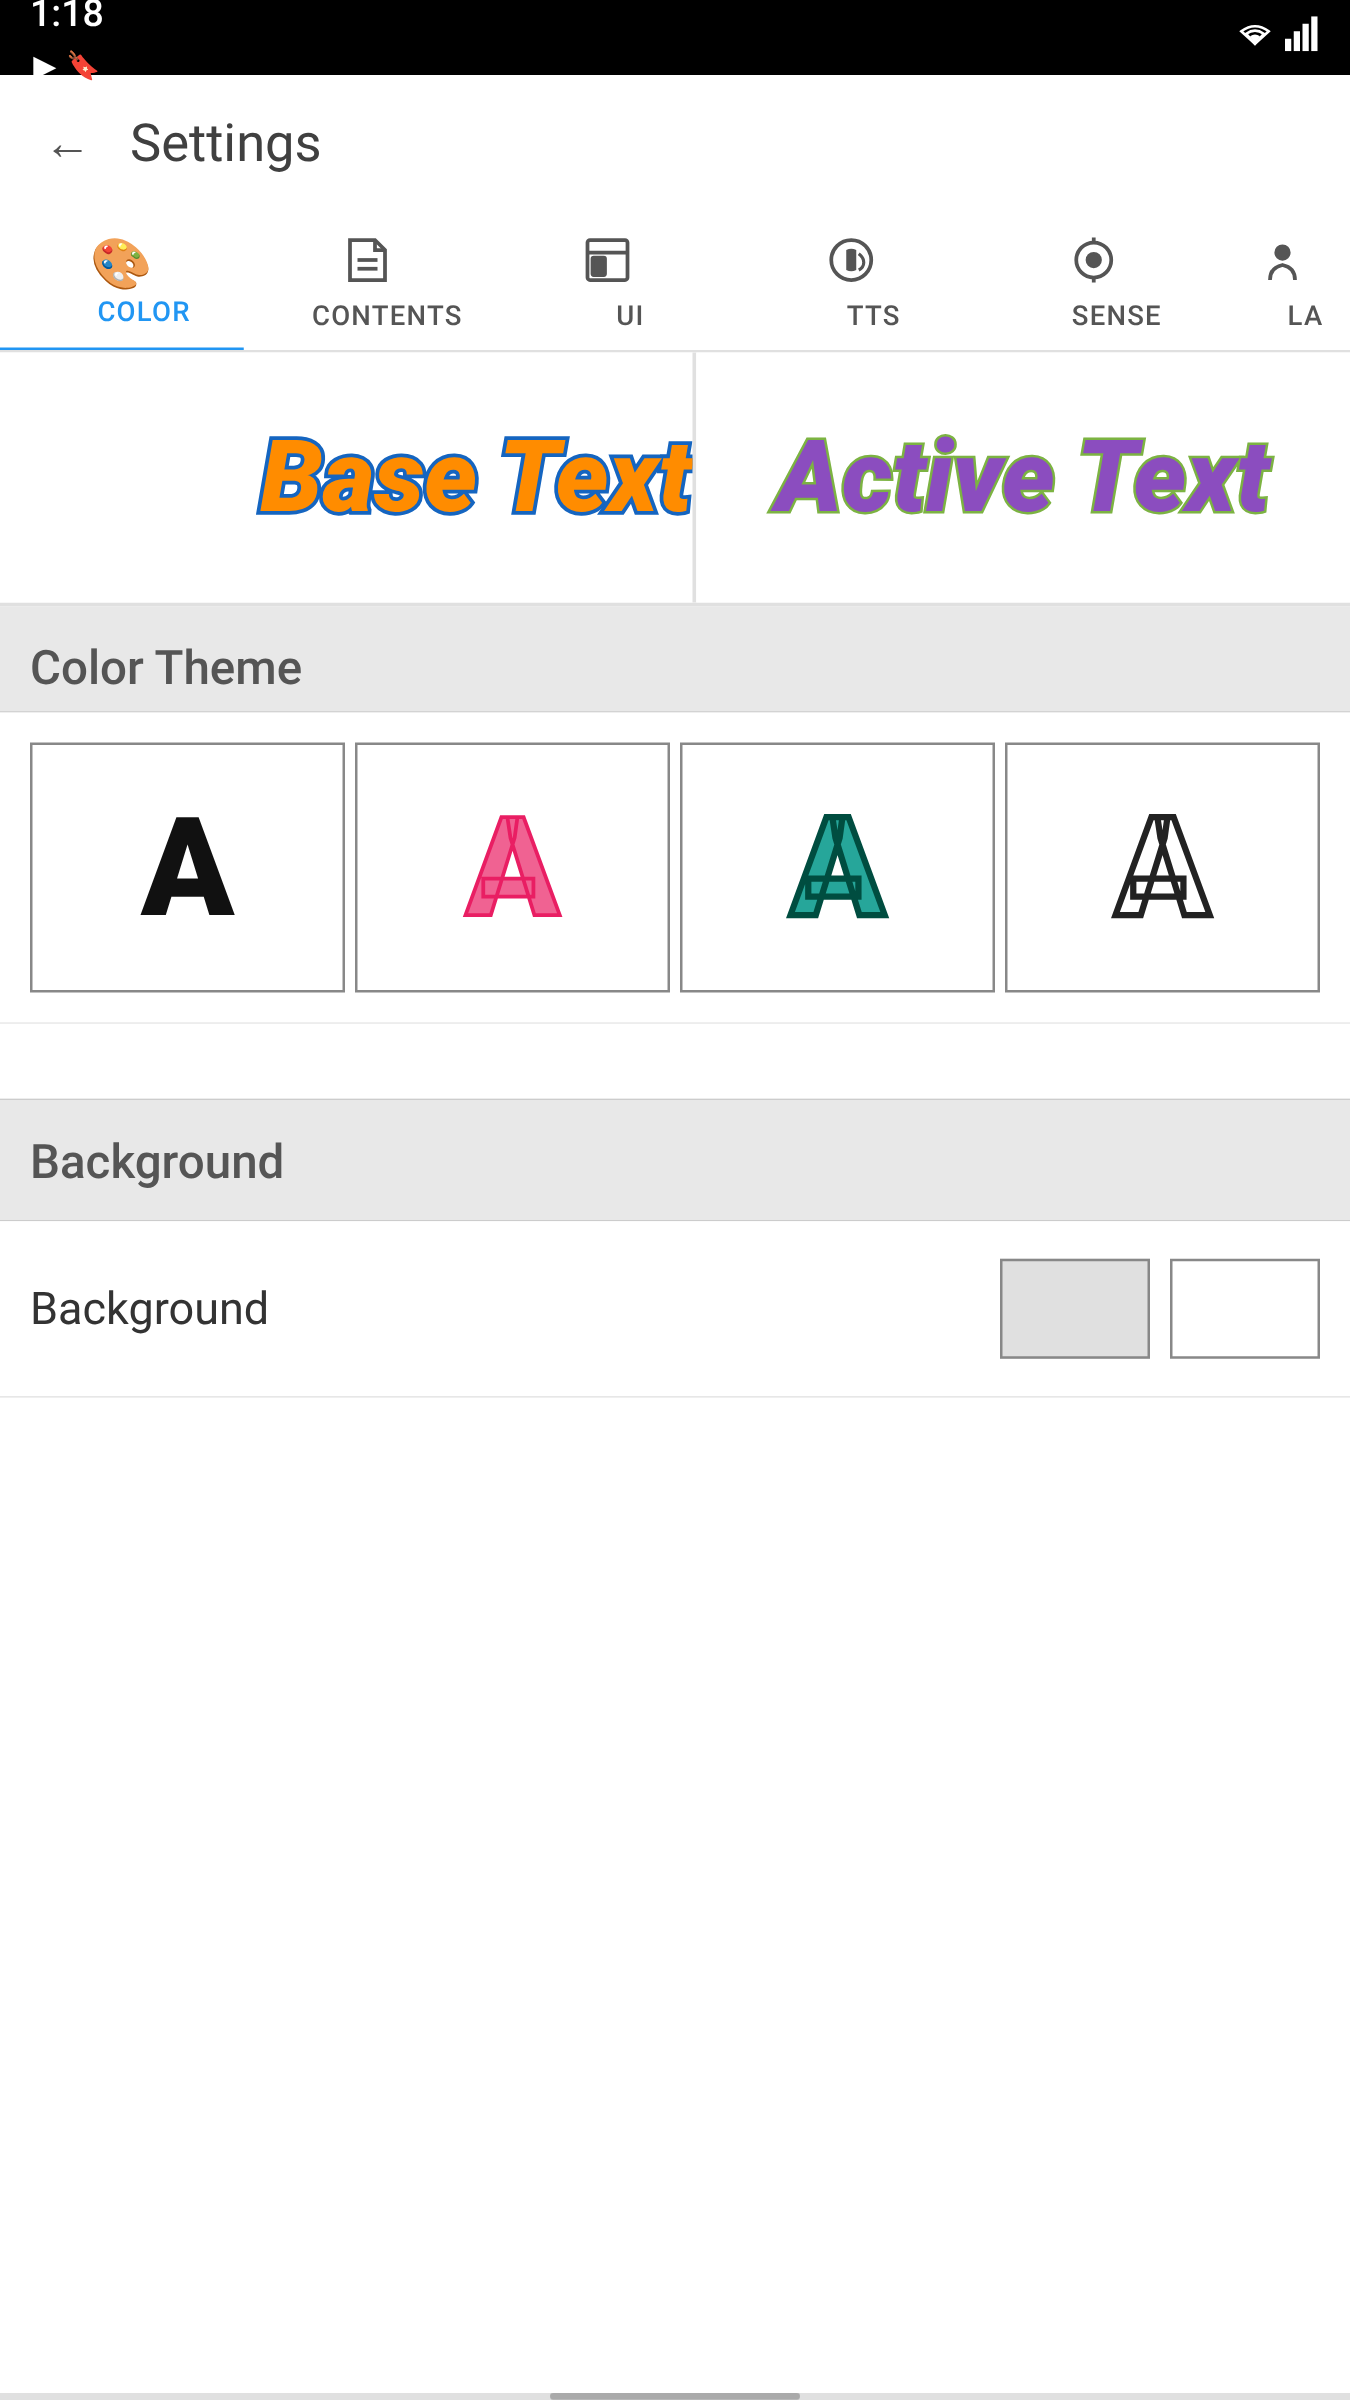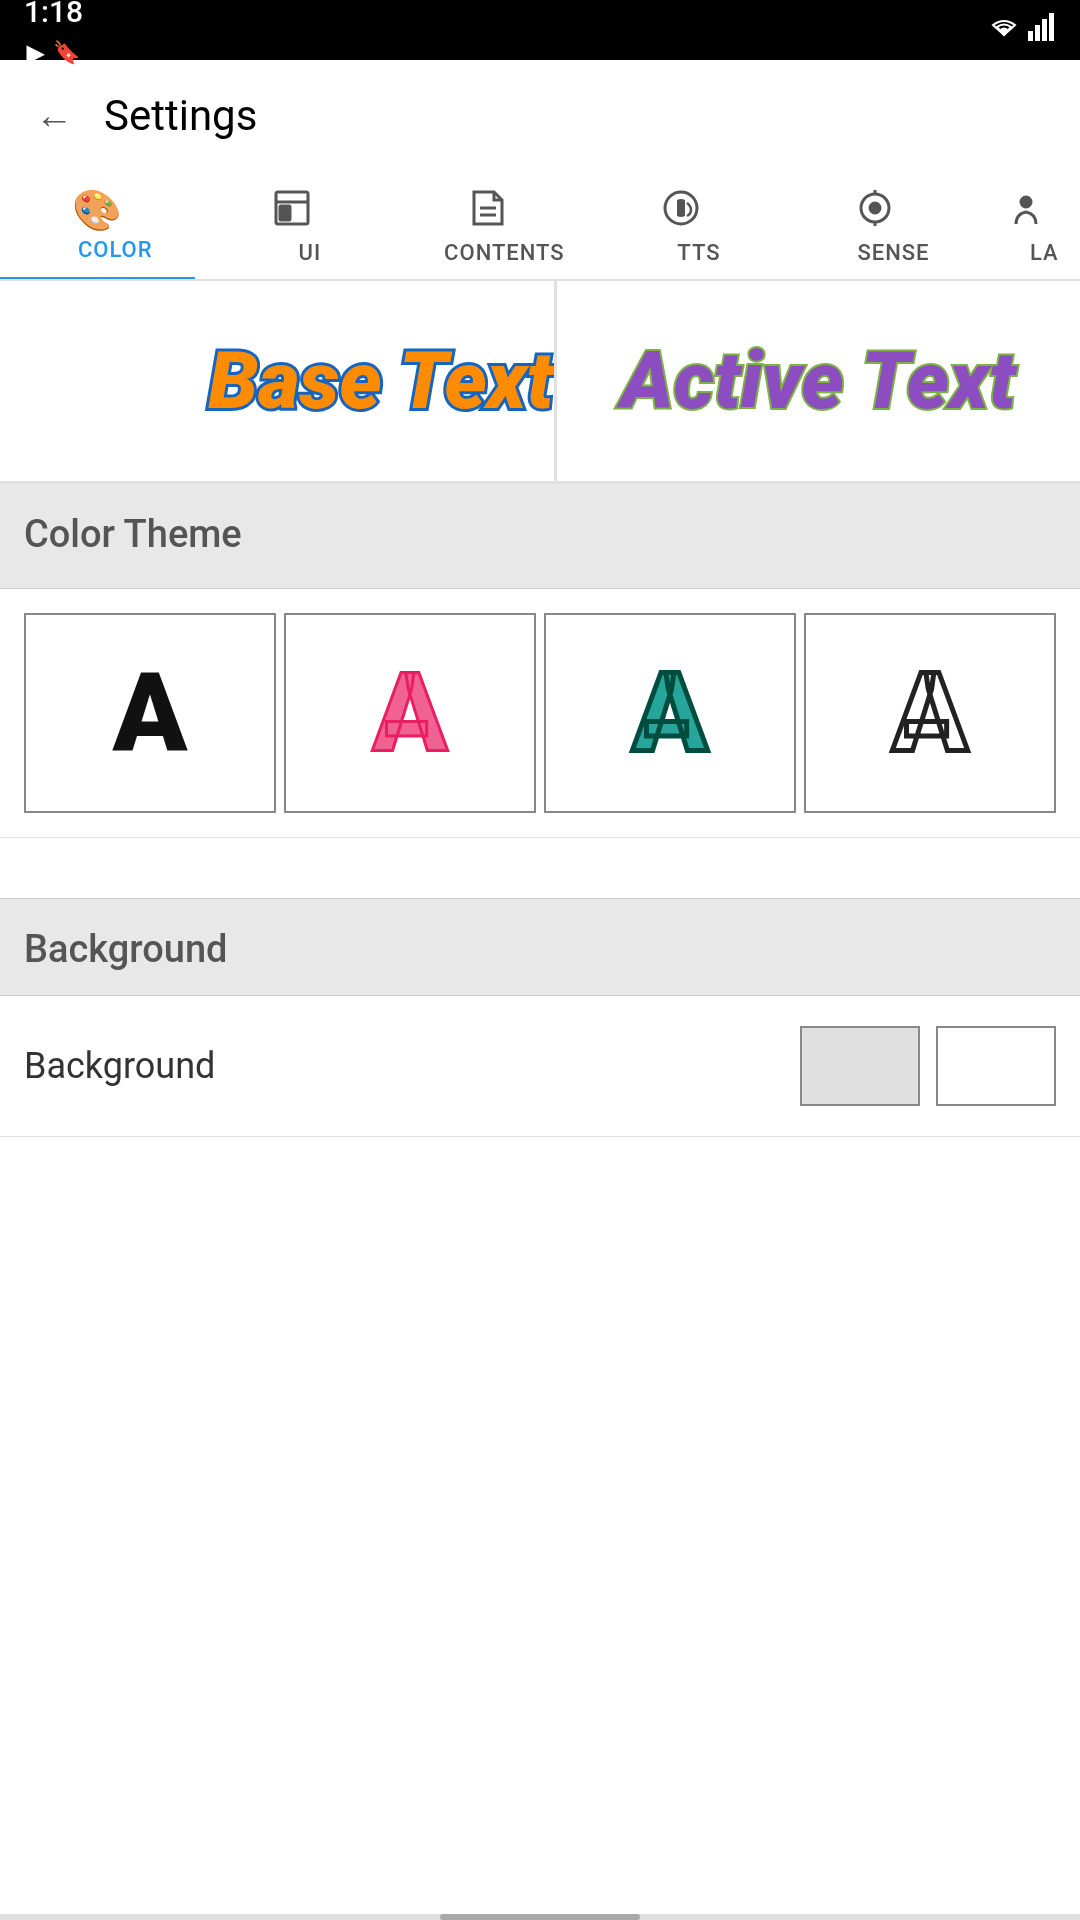--- a/index.html
+++ b/index.html
@@ -65,21 +65,21 @@
       justify-content: center;
       cursor: pointer;
     }
     .back-arrow {
       font-size: 38px;
       color: #555555;
     }
     .page-title {
       font-size: 42px;
       font-weight: 400;
-      color: #000000;
+      color: #404040;
     }
 
     
     .tab-bar {
       width: 100%;
       background: #ffffff;
       display: flex;
       border-bottom: 2px solid #e0e0e0;
       overflow: hidden;
     }
@@ -173,21 +173,21 @@
       text-stroke: 4px #7CB342;
       paint-order: stroke fill;
       font-style: italic;
       white-space: nowrap;
     }
 
     
     .section-header {
       width: 100%;
       background: #e8e8e8;
-      padding: 28px 24px 32px;
+      padding: 28px 24px 12px;
       border-bottom: 1px solid #cccccc;
     }
     .section-title {
       font-size: 38px;
       font-weight: 500;
       color: #555555;
       text-align: center;
     }
 
     
@@ -341,38 +341,38 @@
 <div class="tab-bar">
 
   <div class="tab-item active">
     <span class="palette-emoji">🎨</span>
     <span class="tab-label">COLOR</span>
   </div>
 
   <div class="tab-item">
     <span class="tab-icon">
       <svg width="40" height="40" viewBox="0 0 40 40" fill="none" stroke="#555" stroke-width="3">
-        <rect x="4" y="4" width="32" height="32" rx="2"></rect>
-        <line x1="4" y1="14" x2="36" y2="14"></line>
-        <rect x="8" y="18" width="10" height="14" rx="1" fill="#555"></rect>
-      </svg>
-    </span>
-    <span class="tab-label">UI</span>
-  </div>
-
-  <div class="tab-item">
-    <span class="tab-icon">
-      <svg width="40" height="40" viewBox="0 0 40 40" fill="none" stroke="#555" stroke-width="3">
         <path d="M8 4 L28 4 L36 12 L36 36 L8 36 Z"></path>
         <path d="M28 4 L28 12 L36 12"></path>
         <line x1="14" y1="20" x2="30" y2="20"></line>
         <line x1="14" y1="27" x2="30" y2="27"></line>
       </svg>
     </span>
     <span class="tab-label">CONTENTS</span>
+  </div>
+
+  <div class="tab-item">
+    <span class="tab-icon">
+      <svg width="40" height="40" viewBox="0 0 40 40" fill="none" stroke="#555" stroke-width="3">
+        <rect x="4" y="4" width="32" height="32" rx="2"></rect>
+        <line x1="4" y1="14" x2="36" y2="14"></line>
+        <rect x="8" y="18" width="10" height="14" rx="1" fill="#555"></rect>
+      </svg>
+    </span>
+    <span class="tab-label">UI</span>
   </div>
 
   <div class="tab-item">
     <span class="tab-icon">
       <svg width="40" height="40" viewBox="0 0 40 40" fill="none" stroke="#555" stroke-width="3">
         <circle cx="20" cy="20" r="16"></circle>
         <path d="M16 12 Q20 10 24 12 L24 28 Q20 30 16 28 Z" fill="#555" stroke="none"></path>
         <path d="M26 15 Q30 18 30 22 Q30 26 26 28" stroke="#555" stroke-width="2.5" fill="none"></path>
       </svg>
     </span>

